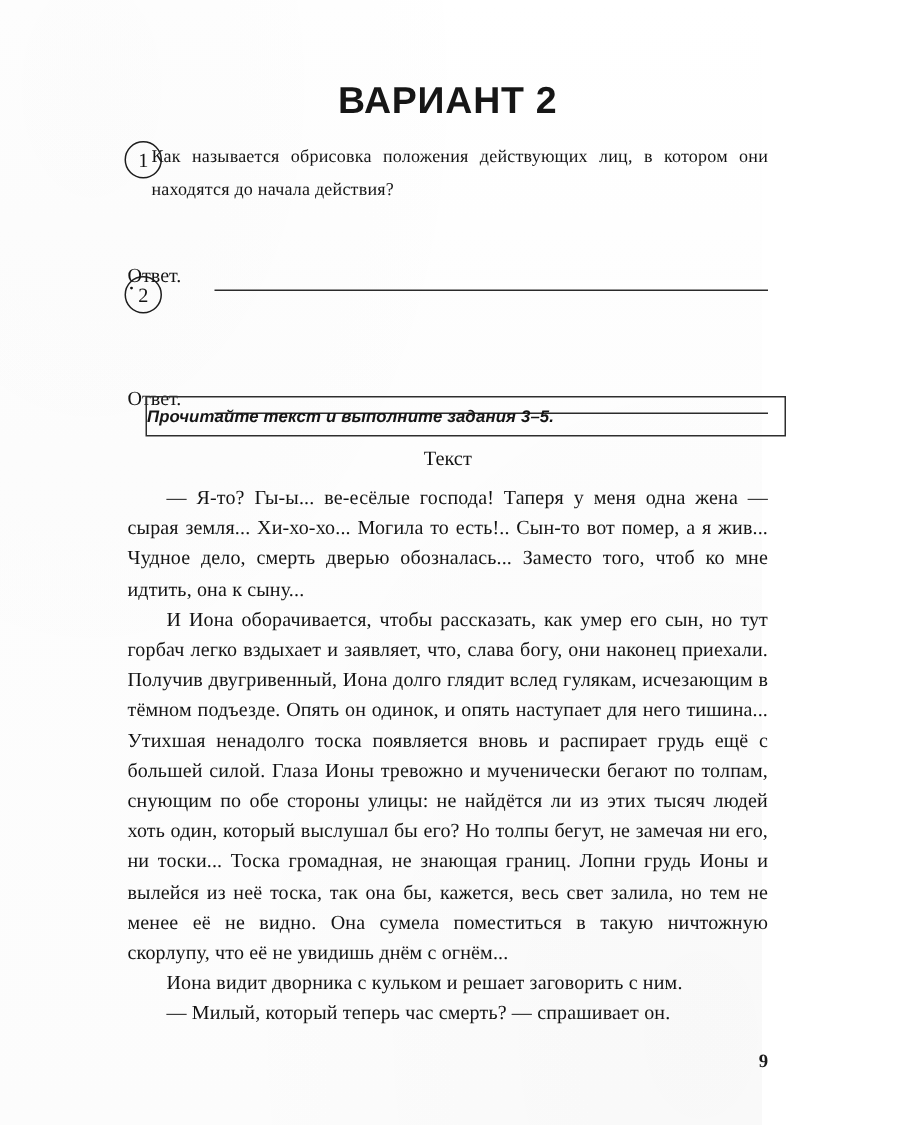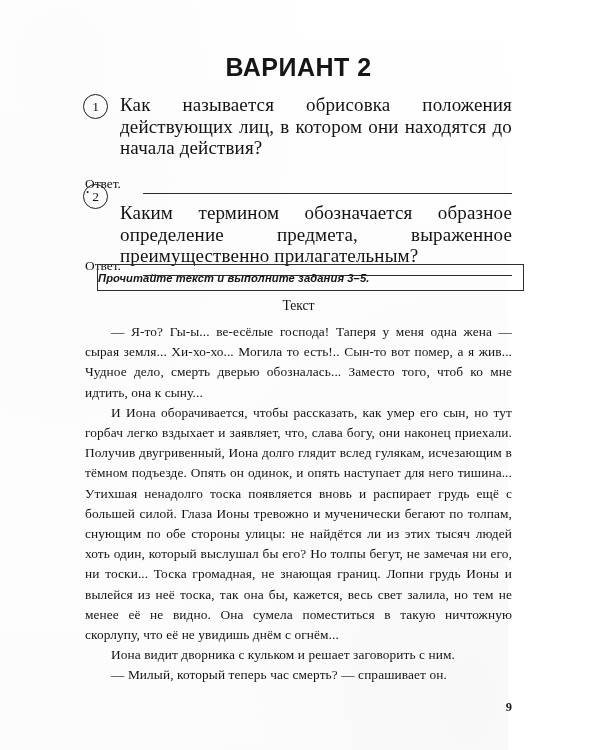--- a/index.html
+++ b/index.html
@@ -69,22 +69,22 @@
     border: 1.3px solid #1d1d1d;
     border-radius: 50%;
     box-sizing: border-box;
     text-align: center;
     line-height: 23px;
     font-size: 13.5px;
     font-family: "Liberation Serif", serif;
     color: #141414;
   }
   .q-text {
-    margin-left: 35px;
-    font-size: 19px;
+    margin-left: 16px;
+    font-size: 12px;
     line-height: 21.5px;
     text-align: justify;
     color: #131313;
     letter-spacing: 0.15px;
   }
 
   
   .answer-row {
     position: absolute;
     left: 0;
@@ -190,21 +190,20 @@
     </div>
 
     <div class="answer-row" style="top:144px;">
       <span class="answer-label">Ответ.</span>
       <span class="answer-rule"></span>
     </div>
 
     <div class="question" style="top:184px;">
       <div class="q-circle">2</div>
       <span class="dot-mark">·</span>
-      <div class="q-text">Каким термином обозначается образное определение предмета, выраженное преимущественно прилагательным?</div>
     </div>
 
     <div class="answer-row" style="top:226px;">
       <span class="answer-label">Ответ.</span>
       <span class="answer-rule"></span>
     </div>
 
     <div class="instr-box">
       <span class="instr-text">Прочитайте текст и выполните задания 3–5.</span>
     </div>

